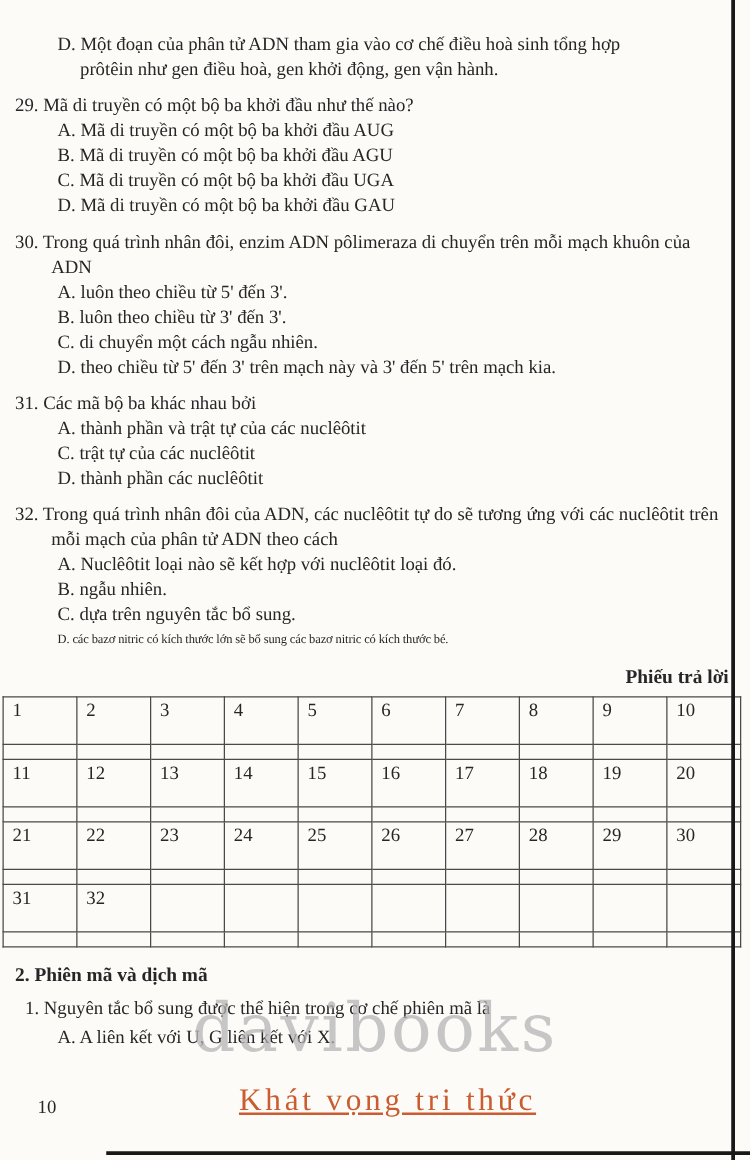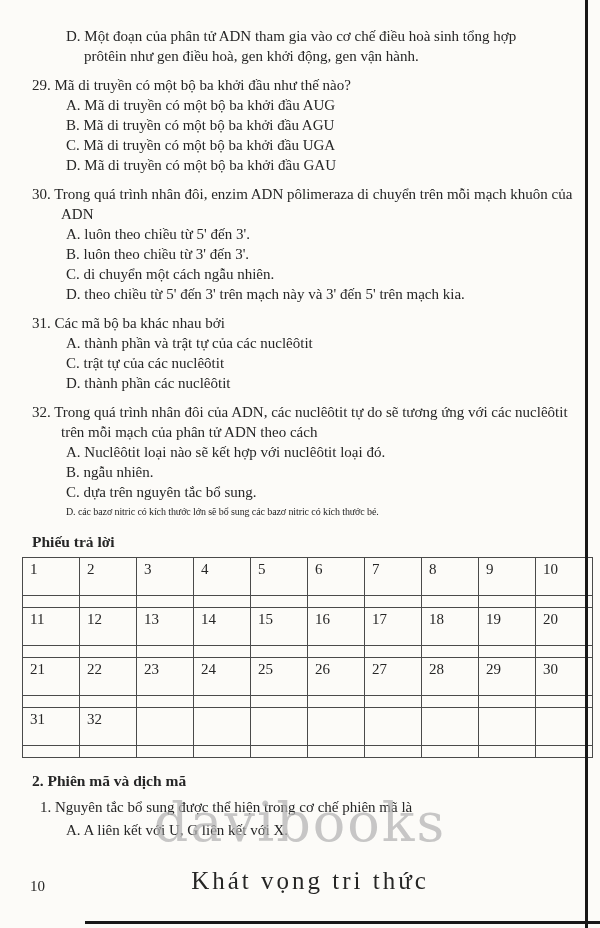--- a/index.html
+++ b/index.html
@@ -1,43 +1,43 @@
 <!DOCTYPE html>
 <html><head>
 <meta charset="utf-8">
 <style>
   * { margin:0; padding:0; box-sizing:border-box; }
   html,body { width:600px; height:928px; }
   body { background:#e9e7e2; font-family:"Liberation Serif", serif; }
   .page { position:relative; width:600px; height:928px; background:#fcfbf8; color:#262626; overflow:hidden; }
-  .content { position:relative; padding:26px 17px 0 32px; z-index:1; font-size:15px; line-height:20px; }
+  .content { position:relative; padding:26px 17px 0 12px; z-index:1; font-size:15px; line-height:20px; }
 
   .intro-line1 { margin-left:34px; }
   .intro-line2 { margin-left:52px; }
 
   .question { margin-top:9px; }
   .q-head { padding-left:29px; text-indent:-29px; }
   .option { padding-left:34px; }
   .option.tight { font-size:10px; letter-spacing:-0.1px; }
 
-  .sheet-title { margin-top:10px; font-weight:bold; font-size:15.5px; }
+  .sheet-title { margin-top:10px; font-weight:bold; font-size:15.5px;text-align:right; }
 
   .table-wrap { margin-top:5px; margin-left:-10px; }
   table { width:calc(100% + 10px); border-collapse:collapse; table-layout:fixed; }
   td { border:1px solid #4a4a4a; font-size:15px; padding:1px 0 0 7px; vertical-align:top; }
   tr.num td { height:38px; }
   tr.blank td { height:12px; }
 
   .section2-heading { margin-top:13px; font-weight:bold; font-size:15.5px; }
   .s2-q { margin-top:6px; margin-left:8px; }
   .s2-opt { margin-top:3px; margin-left:34px; }
 
   .wm { position:absolute; left:0; width:100%; text-align:center; z-index:2; pointer-events:none; }
   .wm-name { top:796px; font-family:"DejaVu Serif", serif; font-size:54px; line-height:1; color:#b3b3b3; opacity:.72; letter-spacing:2px; }
-  .wm-tag { top:866px; font-size:25px; line-height:1.2; color:#000000; opacity:.85; letter-spacing:3px; padding-left:20px; }
+  .wm-tag { top:866px; font-size:25px; line-height:1.2; color:#c2410c; opacity:.85; letter-spacing:3px; padding-left:20px;text-decoration:underline; }
 
   .page-number { position:absolute; left:30px; top:878px; font-size:15px; z-index:1; }
 
   .edge-right { position:absolute; top:0; right:12px; width:3px; height:100%; background:#181818; z-index:3; }
   .edge-bottom { position:absolute; bottom:4px; left:85px; right:0; height:3px; background:#181818; z-index:3; }
 </style>
 </head>
 <body>
 
 <div class="page">

